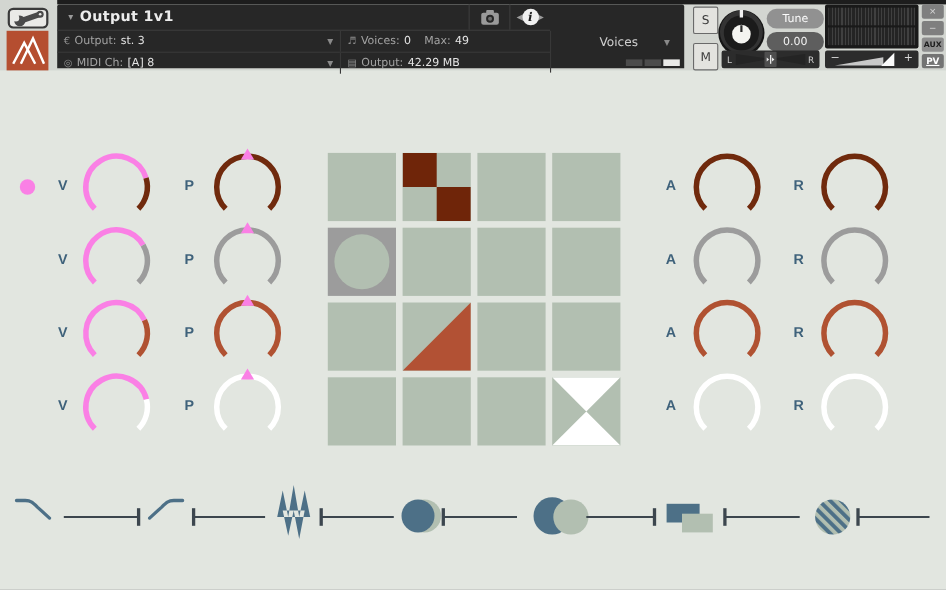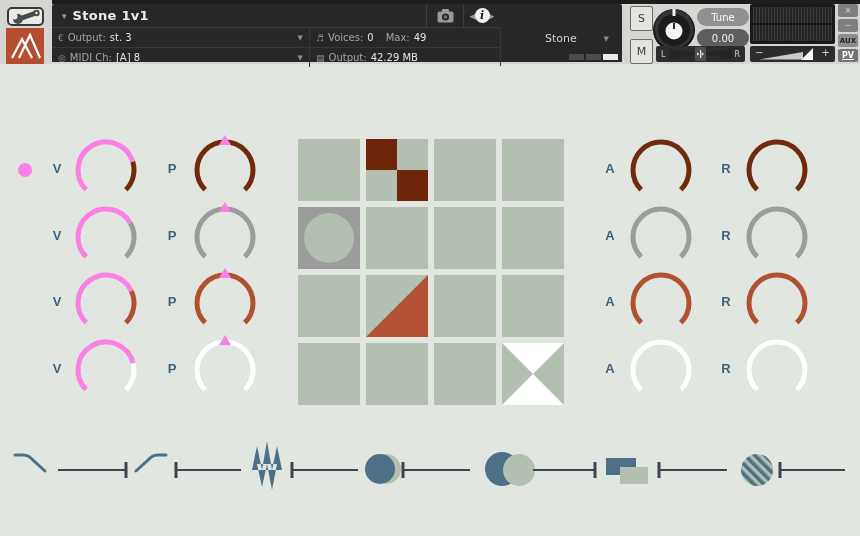--- a/index.html
+++ b/index.html
@@ -81,21 +81,21 @@
     <div class="logo-tile">
       <svg width="38" height="36" viewBox="0 0 38 36">
         <path d="M6,30 L16,11 L26,30" fill="none" stroke="#fff" stroke-width="2.2"></path>
         <path d="M13,30 L24,7 L34,30" fill="none" stroke="#fff" stroke-width="2.2"></path>
       </svg>
     </div>
 
     <div class="inst">
       <div class="title-row">
         <span class="title-caret">▾</span>
-        <span class="inst-title">Stone 1v1</span>
+        <span class="inst-title">Output 1v1</span>
         <span class="spacer"></span>
         <span class="nav-arrow">◀</span>
         <span class="nav-arrow">▶</span>
         <span class="titlebar-right">
           <span class="cam-cell">
             <svg width="17" height="15" viewBox="0 0 17 15">
               <rect x="5" y="1" width="7" height="4" rx="1" fill="#9a9a9a"></rect>
               <rect x="0.5" y="3.5" width="16" height="11" rx="2" fill="#9a9a9a"></rect>
               <circle cx="8.5" cy="9" r="3.6" fill="#272727"></circle>
               <circle cx="8.5" cy="9" r="1.8" fill="#6f6f6f"></circle>
@@ -133,21 +133,21 @@
           <span class="dd">▼</span>
         </div>
         <div class="hcell cell-r">
           <span class="hicon">▤</span>
           <span class="hlabel">Output:</span>
           <span class="hvalue">42.29 MB</span>
         </div>
       </div>
 
       <div class="right-col">
-        <span class="purge-label">Stone</span>
+        <span class="purge-label">Voices</span>
         <span class="purge-dd">▼</span>
         <div class="pbar pbar1"></div>
         <div class="pbar pbar2"></div>
         <div class="pbar pbar3"></div>
       </div>
     </div>
 
     <div class="sm-btn s-btn">S</div>
     <div class="sm-btn m-btn">M</div>
 

